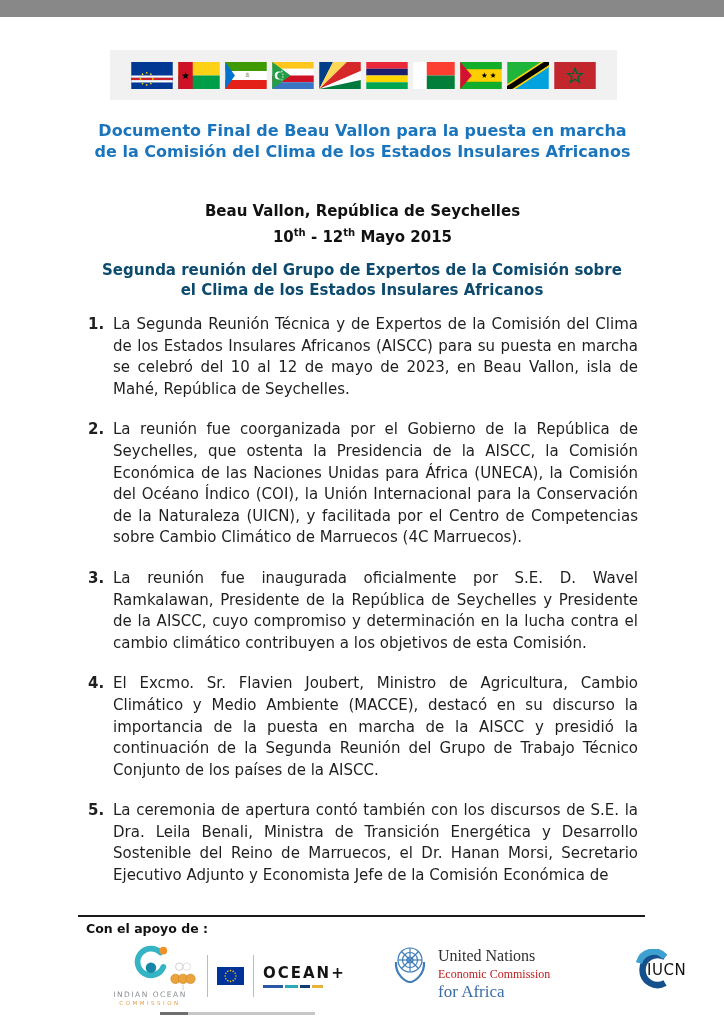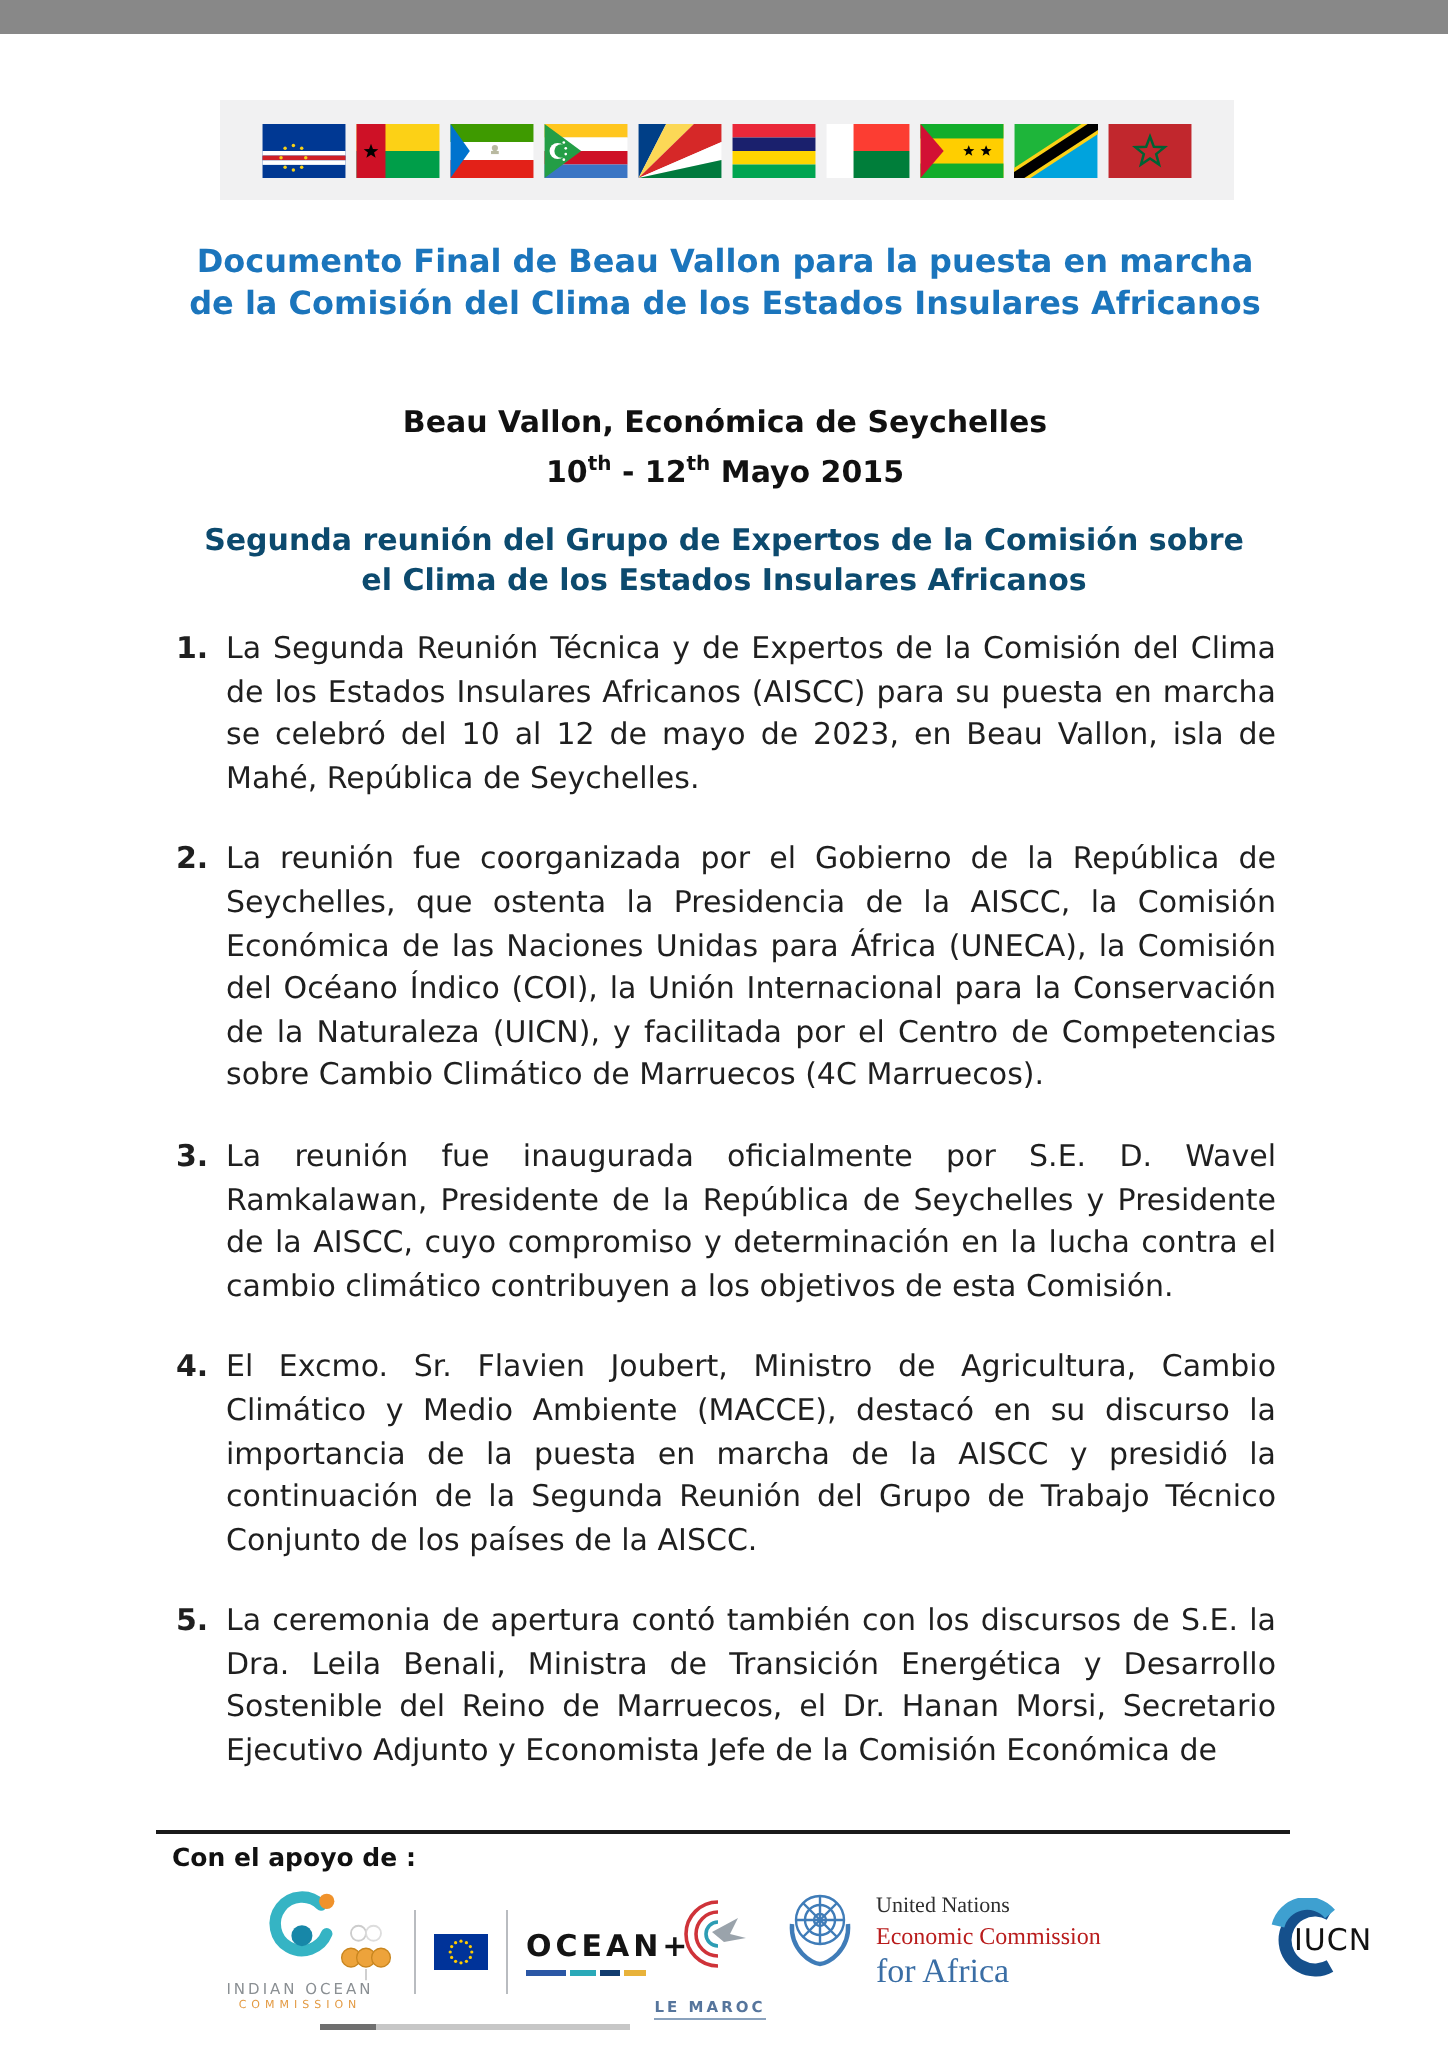--- a/index.html
+++ b/index.html
@@ -65,21 +65,21 @@
   }
   
   .logo-maroc{ left:327px; top:8px; width:56px; text-align:center; }
   .maroc-label{
     display:inline-block; font-size:7.5px; font-weight:bold; letter-spacing:1.5px;
     color:#56759c; border-bottom:1px solid #8aa2bd; padding-bottom:1px; margin-top:1px;
   }
   
   .logo-uneca{ left:390px; top:4px; display:flex; align-items:flex-start; gap:8px; }
   .uneca-text{ font-family:"Liberation Serif", serif; text-align:left; padding-top:4px; }
-  .uneca-l1{ font-size:11px; color:#2f2f2f; }
+  .uneca-l1{ font-size:16px; color:#2f2f2f; }
   .uneca-l2{ font-size:12px; color:#b91c1c; line-height:18px;font-family:Liberation Serif, serif; }
   .uneca-l3{ font-size:17px; color:#3a6ea5; line-height:18px; }
   
   .logo-iucn{ left:632px; top:10px; display:flex; align-items:center; }
   .iucn-label{ font-weight:normal; font-size:15px; color:#111; margin-left:-27px; letter-spacing:0.5px; }
 </style>
 </head>
 <body>
 
 <div class="page">
@@ -162,21 +162,21 @@
       <line x1="-3" y1="30" x2="46" y2="-2" stroke="#fcd116" stroke-width="9"></line>
       <line x1="-3" y1="30" x2="46" y2="-2" stroke="#000000" stroke-width="5.5"></line>
     </svg>
     <svg class="flag" viewBox="0 0 43 28" title="Marruecos">
       <rect width="43" height="28" fill="#c1272d"></rect>
       <polygon fill="none" stroke="#006233" stroke-width="1.3" points="21.5,6.5 23.5,11.8 29.1,12 24.7,15.6 26.2,21 21.5,17.9 16.8,21 18.3,15.6 13.9,12 19.5,11.8"></polygon>
     </svg>
   </div>
 
   <div class="doc-title">Documento Final de Beau Vallon para la puesta en marcha de la Comisión del Clima de los Estados Insulares Africanos</div>
-  <div class="venue">Beau Vallon, Económica de Seychelles</div>
+  <div class="venue">Beau Vallon, República de Seychelles</div>
   <div class="date-line"><span>10</span><sup>th</sup><span> - </span><span>12</span><sup>th</sup><span> Mayo 2015</span></div>
   <div class="subtitle">Segunda reunión del Grupo de Expertos de la Comisión sobre el Clima de los Estados Insulares Africanos</div>
 
   <div class="body-text">
     <div class="para">
       <span class="num">1.</span>
       <span class="ptext">La Segunda Reunión Técnica y de Expertos de la Comisión del Clima de los Estados Insulares Africanos (AISCC) para su puesta en marcha se celebró del 10 al 12 de mayo de 2023, en Beau Vallon, isla de Mahé, República de Seychelles.</span>
     </div>
     <div class="para">
       <span class="num">2.</span>
@@ -244,29 +244,20 @@
         <div class="gcca-bars">
           <span style="width:20px;background:#2b57a5"></span>
           <span style="width:13px;background:#2aa9b8"></span>
           <span style="width:10px;background:#123c6e"></span>
           <span style="width:11px;background:#e8b23a"></span>
         </div>
       </div>
       <div class="gcca-caption"></div>
     </div>
 
-    <div class="logo logo-maroc">
-      <svg width="52" height="40" viewBox="0 0 52 40">
-        <path d="M 30 4 A 16 16 0 1 0 30 36" stroke="#cf3339" stroke-width="1.8" fill="none"></path>
-        <path d="M 30 9 A 11 11 0 1 0 30 31" stroke="#cf3339" stroke-width="1.8" fill="none"></path>
-        <path d="M 30 14 A 6 6 0 1 0 30 26" stroke="#2d9db4" stroke-width="1.8" fill="none"></path>
-        <path d="M 27 19 L 40 12 L 36 20 L 44 22 L 33 24 Z" fill="#9aa3ab"></path>
-      </svg>
-      <div class="maroc-label">LE MAROC</div>
-    </div>
 
     <div class="logo logo-uneca">
       <svg width="40" height="44" viewBox="0 0 40 44">
         <g stroke="#3f7cb8" fill="none" stroke-width="1.2">
           <circle cx="20" cy="17" r="12"></circle>
           <circle cx="20" cy="17" r="7.5"></circle>
           <circle cx="20" cy="17" r="3"></circle>
           <line x1="8" y1="17" x2="32" y2="17"></line>
           <line x1="20" y1="5" x2="20" y2="29"></line>
           <line x1="11.5" y1="8.5" x2="28.5" y2="25.5"></line>

